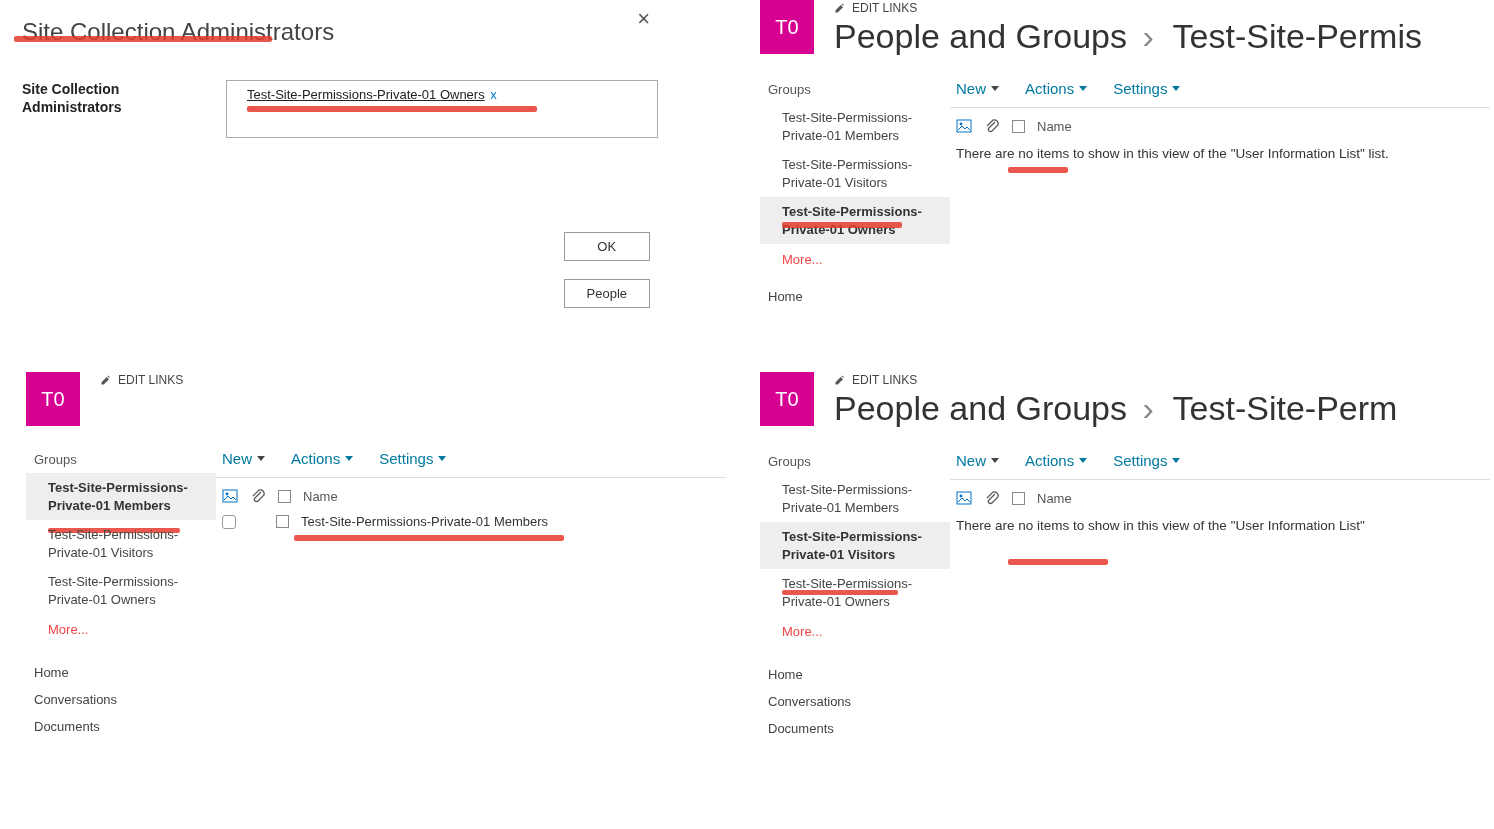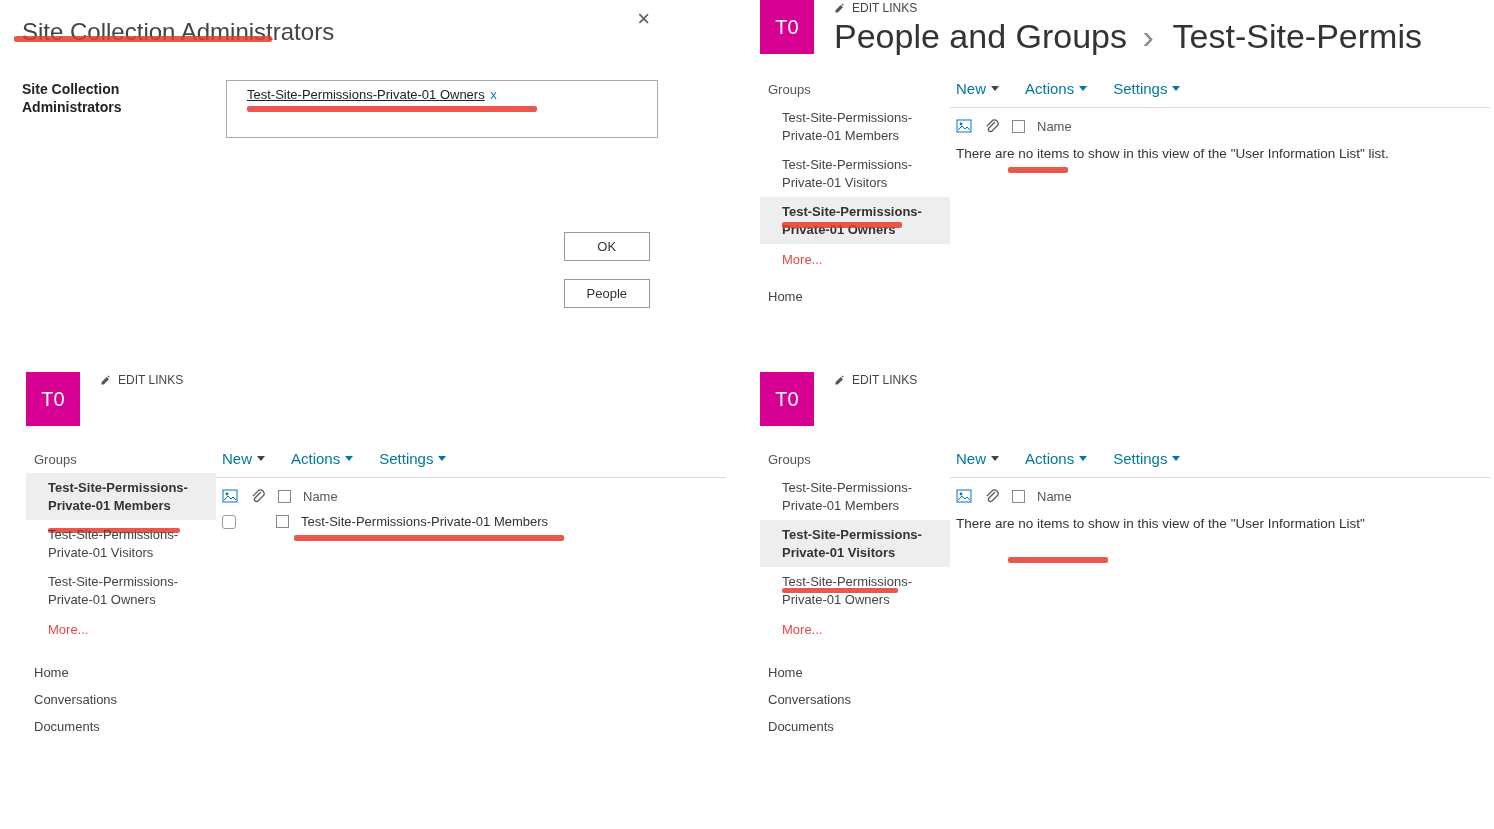--- a/index.html
+++ b/index.html
@@ -306,20 +306,25 @@
 <div class="quad q4 pg-panel">
   <div class="pg-head-row">
     <div class="logo-sq">T0</div>
     <div class="pg-titles">
       <div class="edit-links">
         <svg class="icon-svg" viewBox="0 0 16 16">
             <path fill="#555" d="M2 11l7-7 3 3-7 7H2v-3zm9-9l2 2-1 1-2-2 1-1z"></path>
           </svg>
         <span>EDIT LINKS</span>
       </div>
+      <div class="pg-crumb">
+        <a>People and Groups</a>
+        <span class="sep">›</span>
+        <span>Test-Site-Perm</span>
+      </div>
     </div>
   </div>
 
   <div class="pg-body">
     <div class="sidenav" style="position:relative;">
       <div class="grp-hd">Groups</div>
       <div class="grp-item">Test-Site-Permissions-Private-01 Members</div>
       <div class="grp-item sel">Test-Site-Permissions-Private-01 Visitors</div>
       <div class="redline" style="left:22px; top:138px; width:116px; height:5px;"></div>
       <div class="grp-item">Test-Site-Permissions-Private-01 Owners</div>

